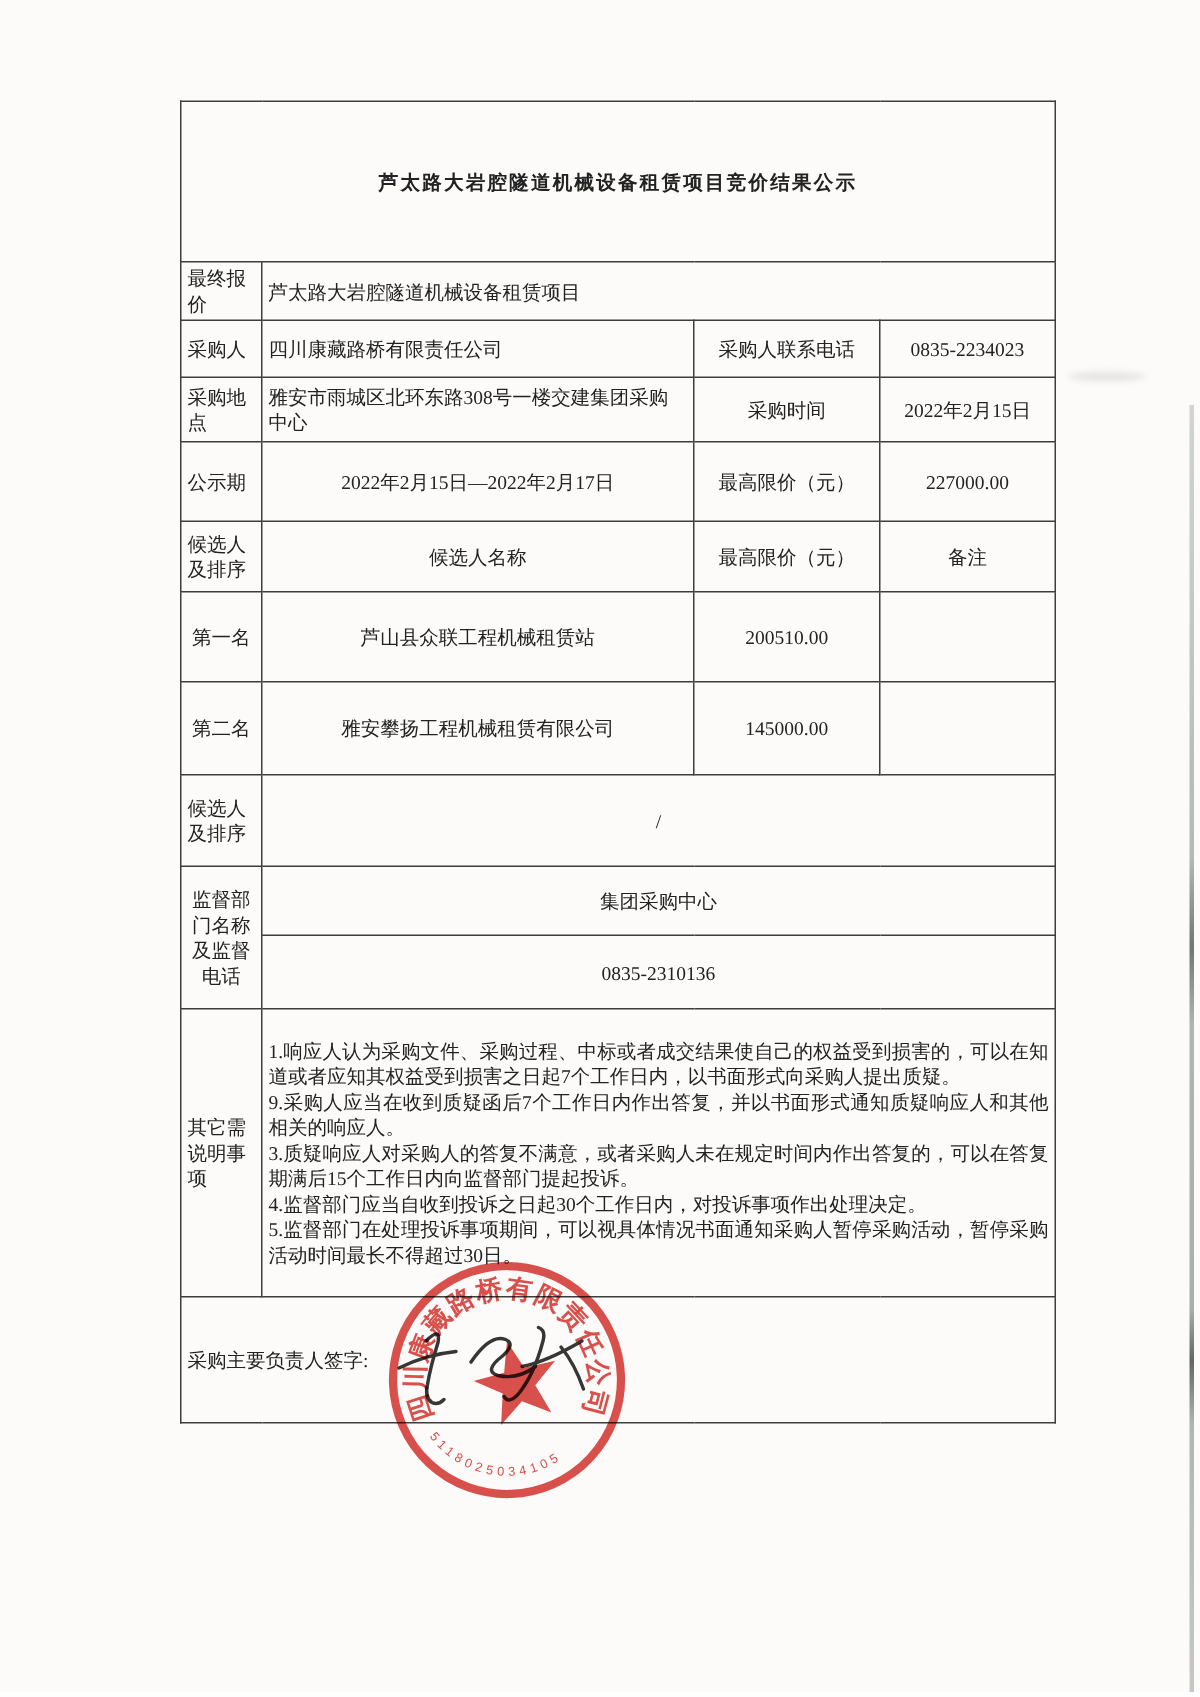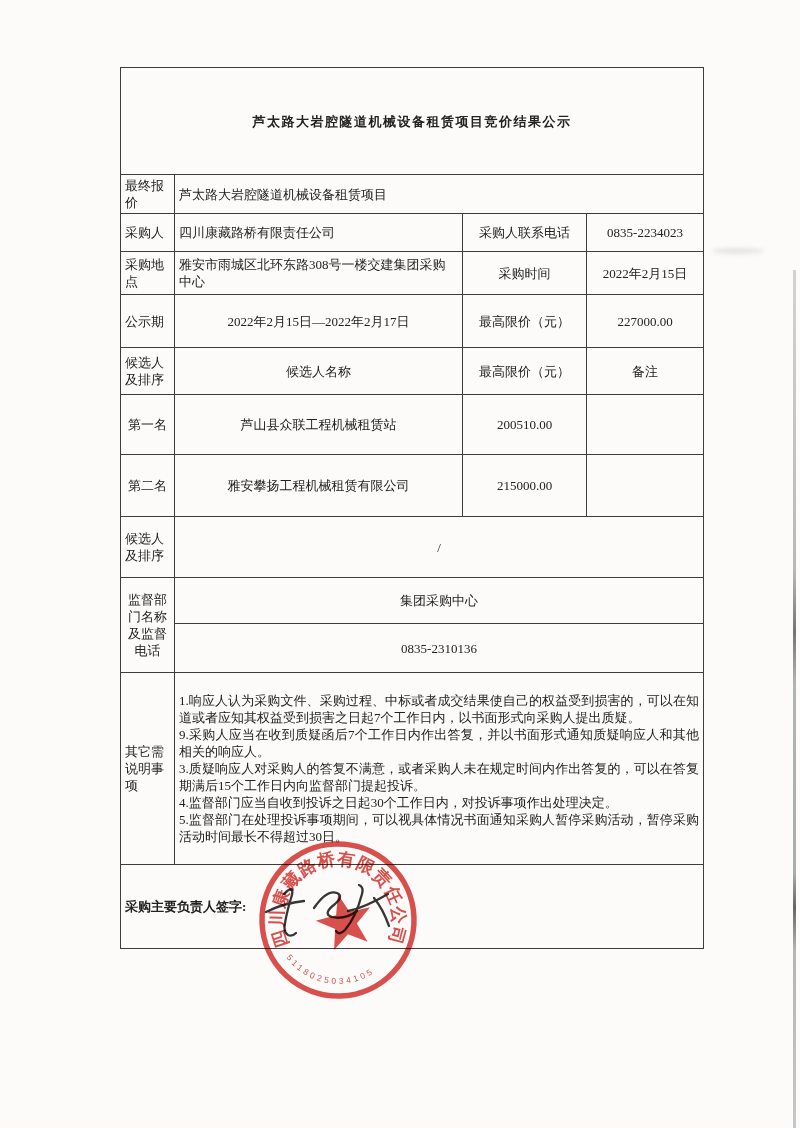--- a/index.html
+++ b/index.html
@@ -51,21 +51,20 @@
   td.objection-text{
     font-size:12.5px;
     line-height:19px;
     padding:8px 8px 6px 8px;
     text-align:justify;
   }
   td.sig-cell{
     position:relative;
     font-size:13.5px;
     padding-left:4px;
-    font-weight:bold;
   }
   .seal-svg{
     position:absolute;left:228px;top:810px;width:220px;height:220px;
     mix-blend-mode:multiply;
     opacity:.92;
     z-index:5;
     pointer-events:none;
   }
   .sig-svg{
     position:absolute;left:262px;top:876px;width:150px;height:78px;
@@ -130,21 +129,21 @@
     <tr style="height:60px">
       <td class="lab ctr">第一名</td>
       <td class="ctr">芦山县众联工程机械租赁站</td>
       <td class="ctr">200510.00</td>
       <td class="ctr"></td>
     </tr>
 
     <tr style="height:62px">
       <td class="lab ctr">第二名</td>
       <td class="ctr">雅安攀扬工程机械租赁有限公司</td>
-      <td class="ctr">215000.00</td>
+      <td class="ctr">145000.00</td>
       <td class="ctr"></td>
     </tr>
 
     <tr style="height:61px">
       <td class="lab">候选人及排序</td>
       <td colspan="3" class="ctr">/</td>
     </tr>
 
     <tr style="height:46px">
       <td rowspan="2" class="lab ctr">监督部门名称及监督电话</td>

